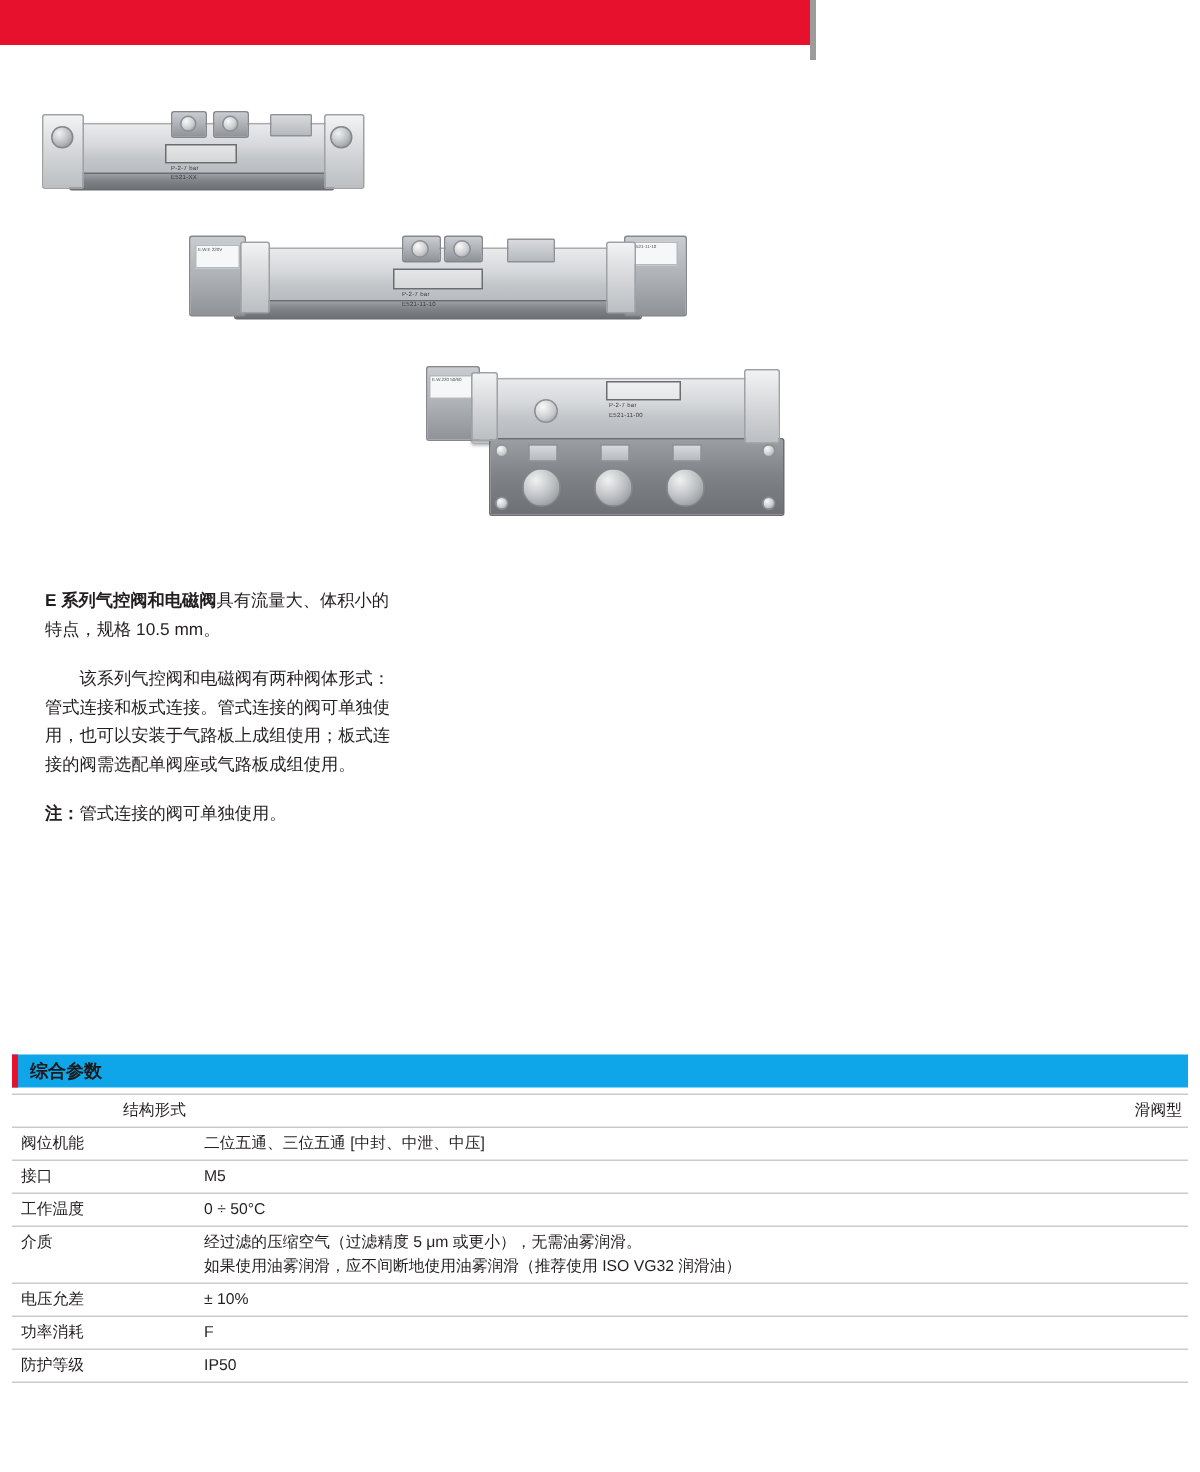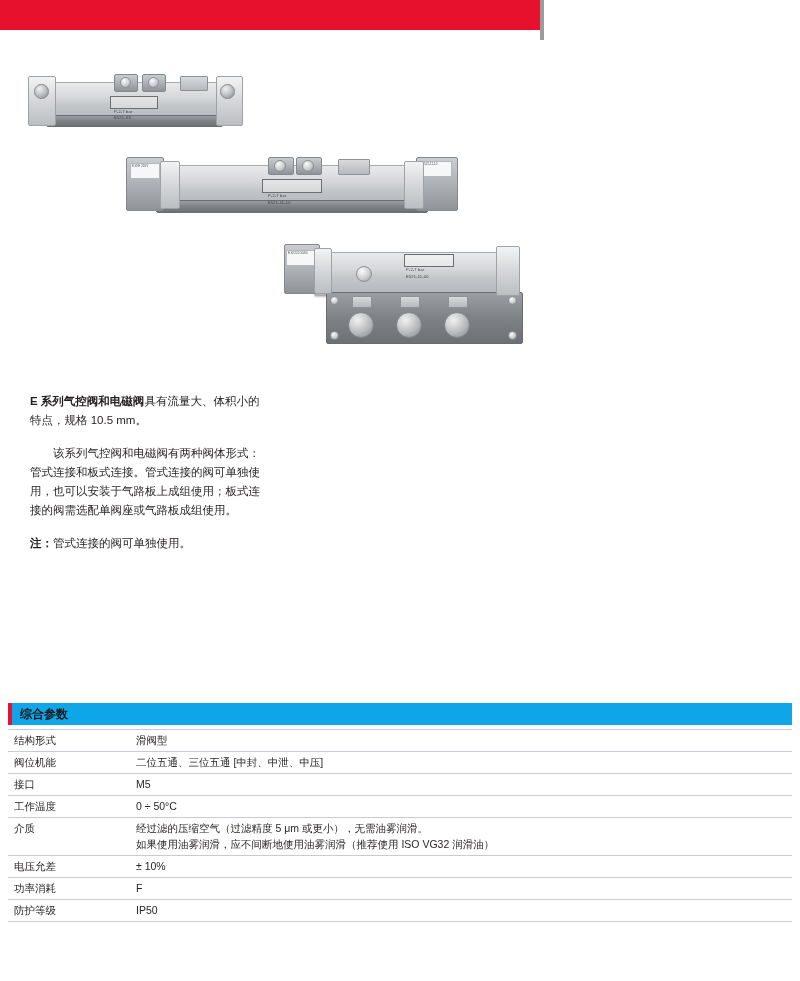--- a/index.html
+++ b/index.html
@@ -165,20 +165,21 @@
     width: 784px;
     border-collapse: collapse;
     font-size: 10.5px;
     color: #231f20;
   }
   .spec-table tr {
     border-bottom: 1px solid #c8ccd2;
   }
   .spec-table tr:first-child {
     border-top: 1px solid #c8ccd2;
+    text-align: right;
   }
   .spec-table td {
     padding: 3px 4px 3px 4px;
     vertical-align: top;
     line-height: 15px;
   }
   .spec-table td.k {
     width: 110px;
     padding-left: 6px;
   }

